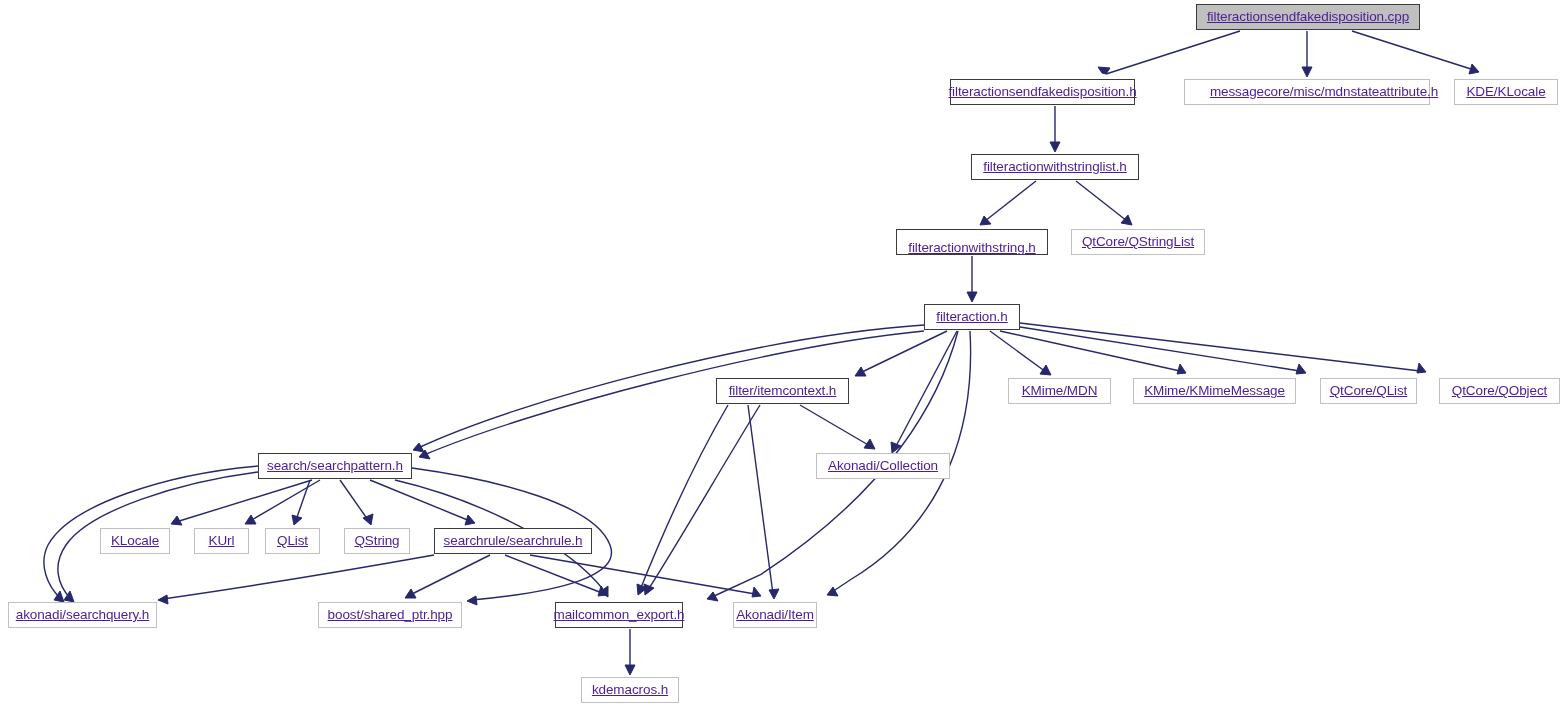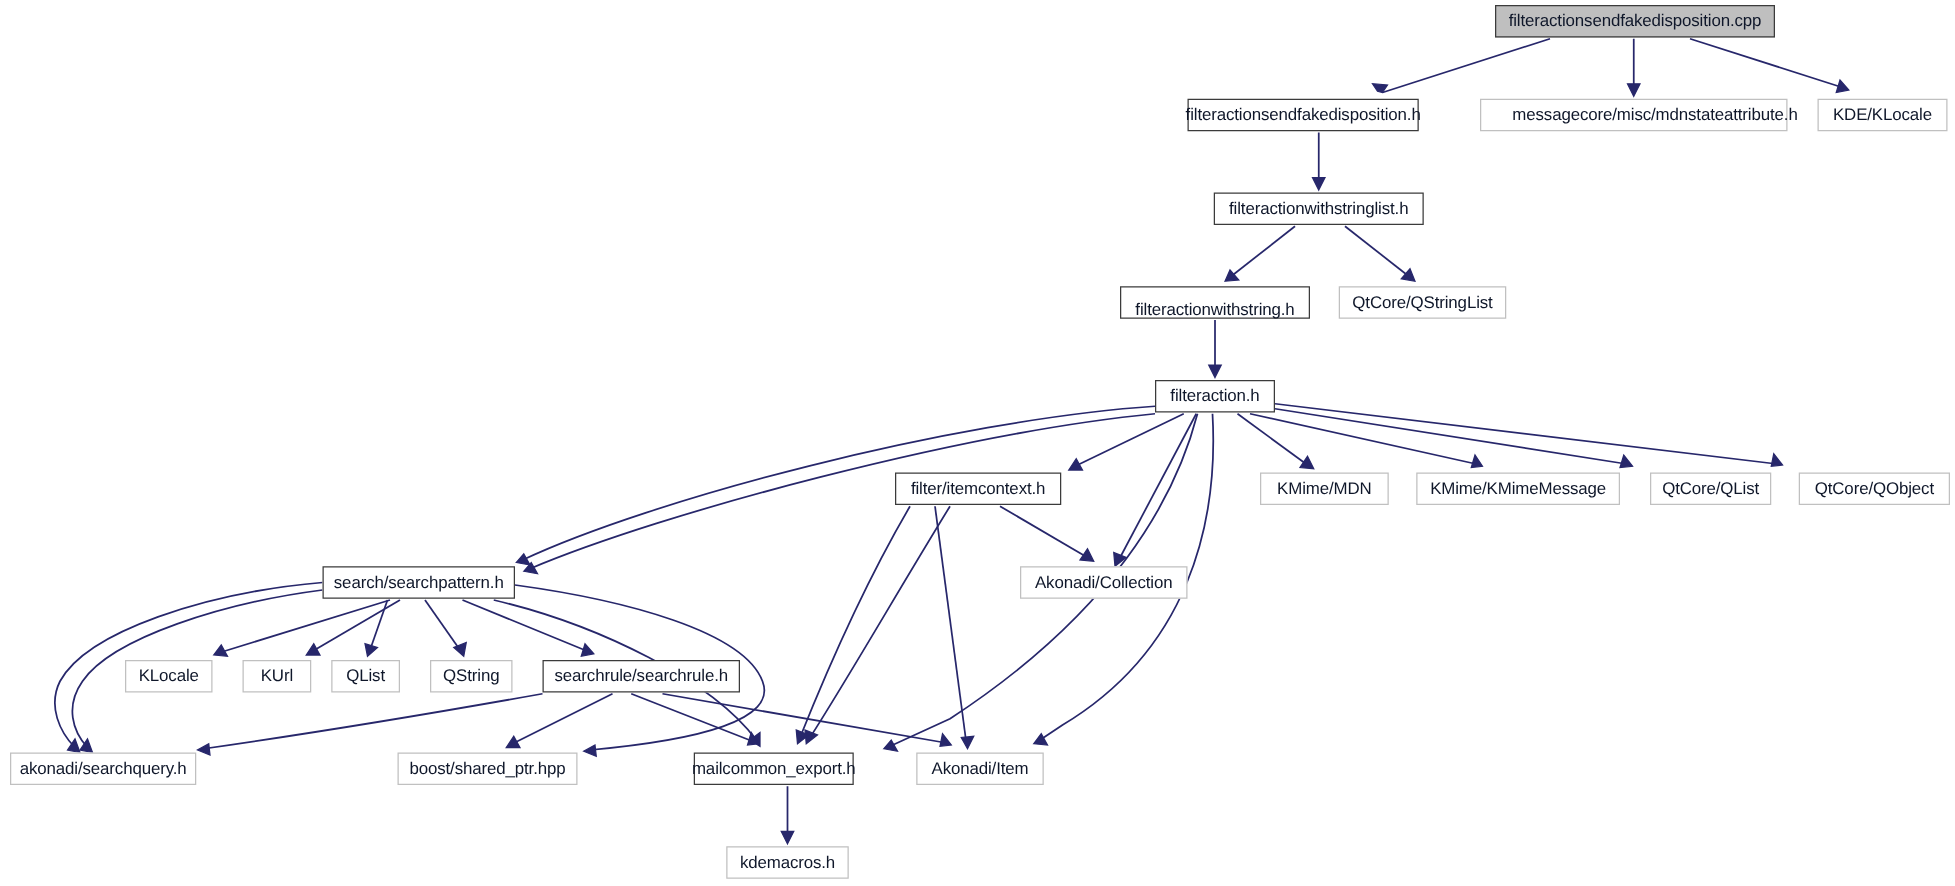--- a/index.html
+++ b/index.html
@@ -34,27 +34,28 @@
     stroke-width: 1;
   }
   .node {
     position: absolute;
     box-sizing: border-box;
     display: flex;
     align-items: center;
     justify-content: center;
     background: #ffffff;
     border: 1px solid #c0c0c0;
-    color: #0f172a;
+    color: #4c1d95;
     font-size: 13.5px;
     line-height: 1;
     white-space: nowrap;
     letter-spacing: -0.1px;
     height: 26px;
     padding: 0 7px;
+    text-decoration: underline;
   }
   .node.internal {
     border: 1.6px solid #3b3b3b;
   }
   .node.current {
     background: #bfbfbf;
     border: 1.6px solid #3b3b3b;
   }
   .node-label {
     display: block;
@@ -199,20 +200,20 @@
       </div>
       <div class="node external" style="left: 8px; top: 602px; width: 149px;">
         <span class="node-label">akonadi/searchquery.h</span>
       </div>
       <div class="node external" style="left: 318px; top: 602px; width: 144px;">
         <span class="node-label">boost/shared_ptr.hpp</span>
       </div>
       <div class="node internal" style="left: 555px; top: 602px; width: 128px;">
         <span class="node-label">mailcommon_export.h</span>
       </div>
-      <div class="node external" style="left: 733px; top: 602px; width: 102px;">
+      <div class="node external" style="left: 733px; top: 602px; width: 84px;">
         <span class="node-label">Akonadi/Item</span>
       </div>
       <div class="node external" style="left: 581px; top: 677px; width: 98px;">
         <span class="node-label">kdemacros.h</span>
       </div>
     </div>
 </div>
 
 </body></html>

